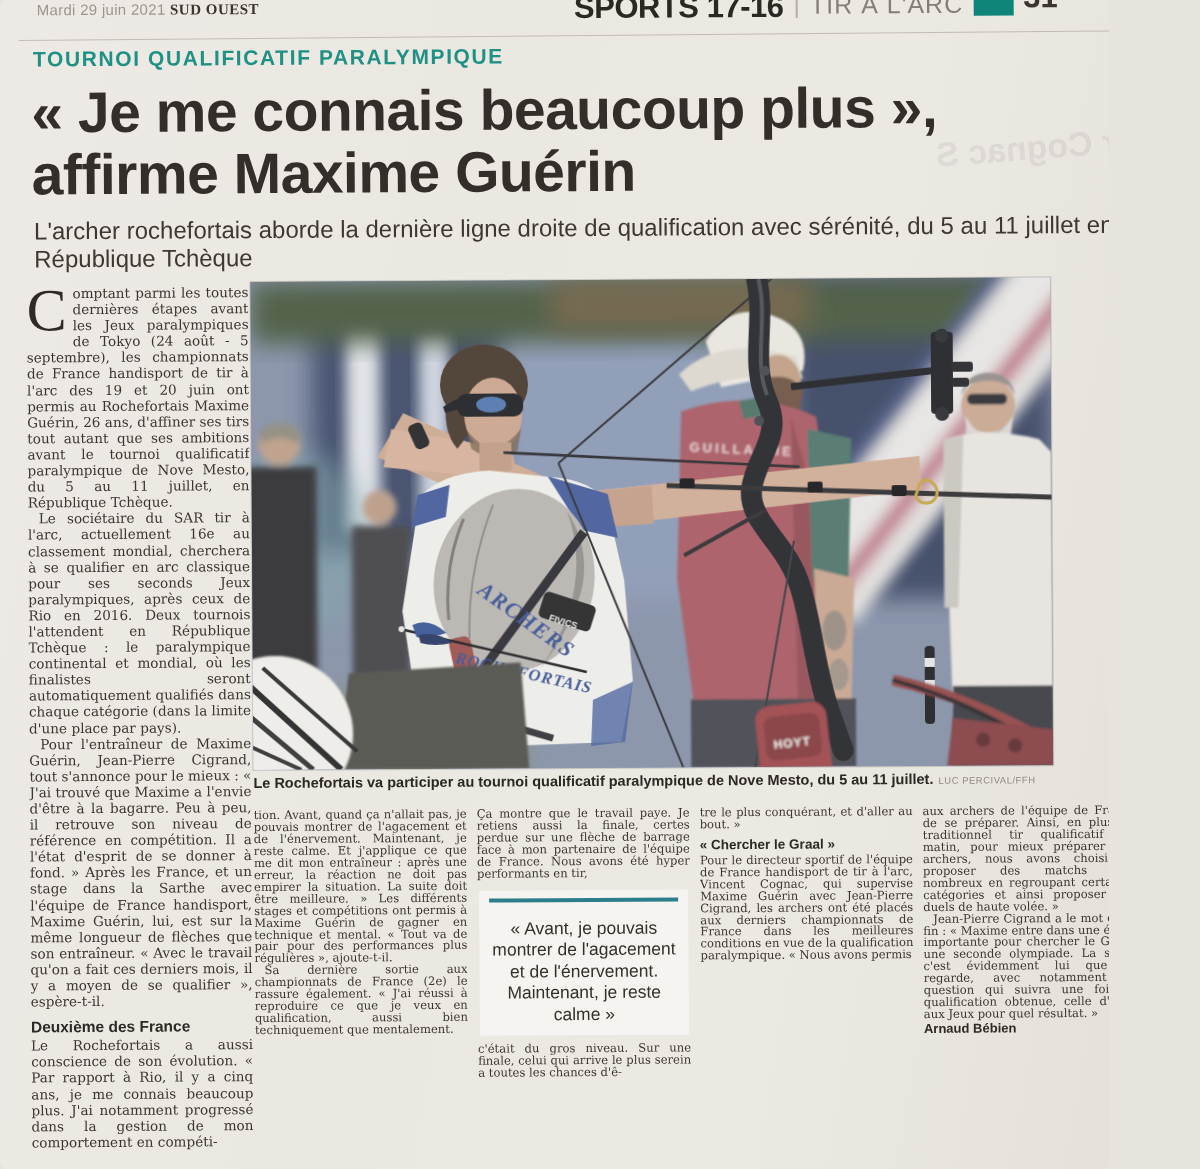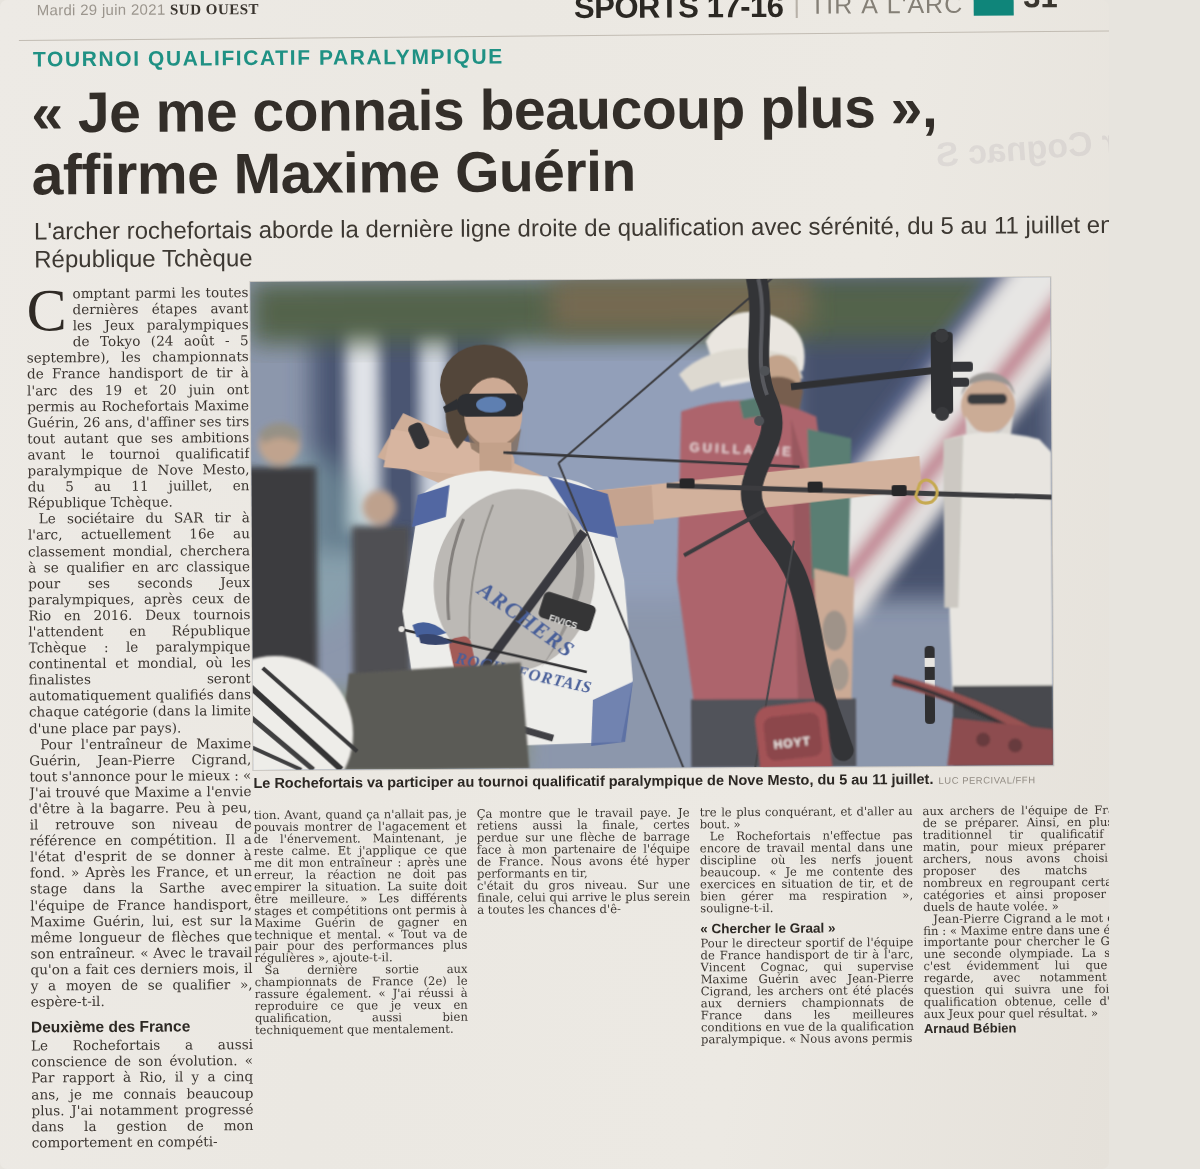--- a/index.html
+++ b/index.html
@@ -279,25 +279,28 @@
     <span class="caption">Le Rochefortais va participer au tournoi qualificatif paralympique de Nove Mesto, du 5 au 11 juillet.</span><span class="credit">LUC PERCIVAL/FFH</span>
   </div>
 
   <div class="abs cols">
     <div class="col">
       <p>tion. Avant, quand ça n'allait pas, je pouvais montrer de l'agacement et de l'énervement. Maintenant, je reste calme. Et j'applique ce que me dit mon entraîneur : après une erreur, la réaction ne doit pas empirer la situation. La suite doit être meilleure. » Les différents stages et compétitions ont permis à Maxime Guérin de gagner en technique et mental. « Tout va de pair pour des performances plus régulières », ajoute-t-il.</p>
       <p class="indent">Sa dernière sortie aux championnats de France (2e) le rassure également. « J'ai réussi à reproduire ce que je veux en qualification, aussi bien techniquement que mentalement.</p>
     </div>
     <div class="col">
       <p>Ça montre que le travail paye. Je retiens aussi la finale, certes perdue sur une flèche de barrage face à mon partenaire de l'équipe de France. Nous avons été hyper performants en tir,</p>
+      <div class="pullquote">
+        <div class="pq-rule"></div>
+        <div class="pq-text">« Avant, je pouvais montrer de l'agacement et de l'énervement. Maintenant, je reste calme »</div>
+      </div>
       <p>c'était du gros niveau. Sur une finale, celui qui arrive le plus serein a toutes les chances d'ê-</p>
     </div>
     <div class="col">
       <p>tre le plus conquérant, et d'aller au bout. »</p>
-      <p class="indent">Le Rochefortais n'effectue pas encore de travail mental dans une discipline où les nerfs jouent beaucoup. « Je me contente des exercices en situation de tir, et de bien gérer ma respiration », souligne-t-il.</p>
       <h3 class="colsubhead">« Chercher le Graal »</h3>
       <p>Pour le directeur sportif de l'équipe de France handisport de tir à l'arc, Vincent Cognac, qui supervise Maxime Guérin avec Jean-Pierre Cigrand, les archers ont été placés aux derniers championnats de France dans les meilleures conditions en vue de la qualification paralympique. « Nous avons permis</p>
     </div>
     <div class="col">
       <p>aux archers de l'équipe de France de se préparer. Ainsi, en plus du traditionnel tir qualificatif du matin, pour mieux préparer nos archers, nous avons choisi de proposer des matchs plus nombreux en regroupant certaines catégories et ainsi proposer des duels de haute volée. »</p>
       <p class="indent">Jean-Pierre Cigrand a le mot de la fin : « Maxime entre dans une étape importante pour chercher le Graal, une seconde olympiade. La suite, c'est évidemment lui que ça regarde, avec notamment la question qui suivra une fois la qualification obtenue, celle d'aller aux Jeux pour quel résultat. »</p>
       <div class="byline">Arnaud Bébien</div>
     </div>
   </div>
 

